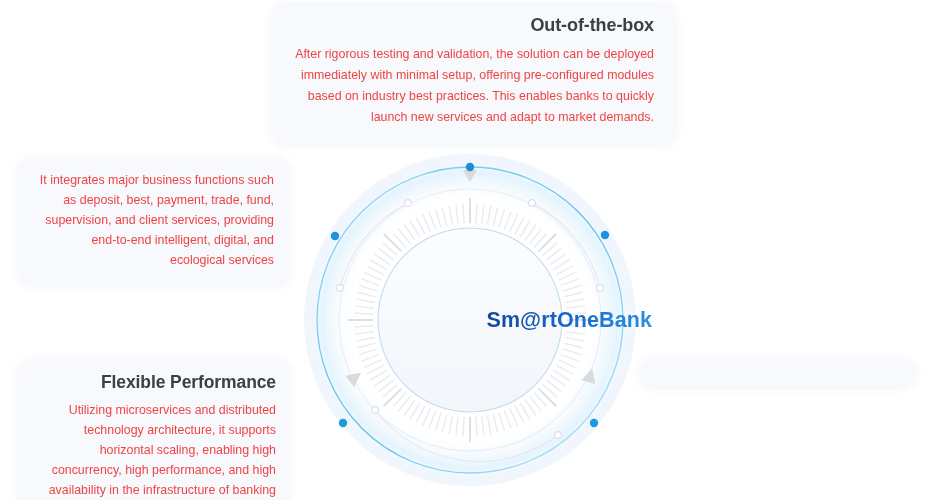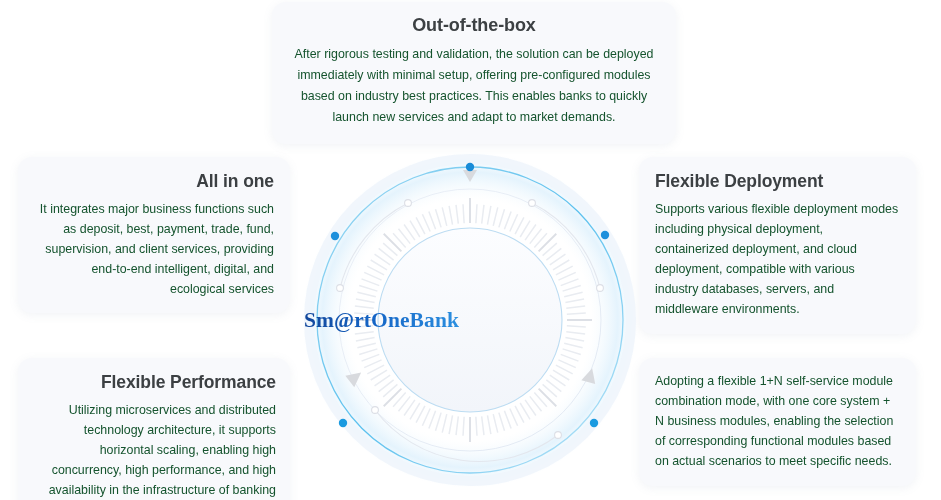--- a/index.html
+++ b/index.html
@@ -35,35 +35,36 @@
   .panel .p-title {
     font-size: 17.5px;
     font-weight: 700;
     color: #3c4043;
     line-height: 1.3;
     margin: 0 0 6px 0;
     letter-spacing: -0.1px;
   }
   .panel .p-body {
     font-size: 12.4px;
-    color: #14532d;
+    color: #ef4444;
     line-height: 1.62;
     margin: 0;
   }
 
   .align-right { text-align: right; }
   .align-left  { text-align: left;  }
   .align-center{ text-align: center;}
 
   
   #panel-out-of-the-box {
     left: 272px;
     top: 2px;
     width: 404px;
     padding: 12px 22px 16px 22px;
+    text-align: right;
   }
   #panel-out-of-the-box .p-title { font-size: 18px; margin-bottom: 7px; }
   #panel-out-of-the-box .p-body  { font-size: 12.4px; line-height: 1.68; }
 
   
   #panel-all-in-one {
     left: 18px;
     top: 157px;
     width: 272px;
     padding: 13px 16px 14px 16px;
@@ -95,29 +96,28 @@
     position: absolute;
     left: 300px;
     top: 148px;
     width: 340px;
     height: 344px;
   }
   #center-graphic svg { display: block; }
 
   #center-label {
     position: absolute;
-    left: 4px;
+    left: 12px;
     top: 0;
     width: 340px;
     height: 344px;
     display: flex;
     align-items: center;
-    justify-content: flex-start;
+    justify-content: flex-end;
     pointer-events: none;
-    font-family: Liberation Serif, serif;
   }
   #center-label .brand {
     font-size: 21.5px;
     font-weight: 600;
     letter-spacing: 0.1px;
     background: linear-gradient(90deg, #12479b 0%, #1565c6 45%, #2b8fe0 100%);
     -webkit-background-clip: text;
     background-clip: text;
     color: transparent;
     -webkit-text-fill-color: transparent;
@@ -128,36 +128,30 @@
 <body>
 
 <div class="stage">
 
   <div class="panel align-center" id="panel-out-of-the-box">
     <div class="p-title">Out-of-the-box</div>
     <div class="p-body">After rigorous testing and validation, the solution can be deployed immediately with minimal setup, offering pre-configured modules based on industry best practices. This enables banks to quickly launch new services and adapt to market demands.</div>
   </div>
 
   <div class="panel align-right" id="panel-all-in-one">
-    <div class="p-title">All in one</div>
     <div class="p-body">It integrates major business functions such as deposit, best, payment, trade, fund, supervision, and client services, providing end-to-end intelligent, digital, and ecological services</div>
   </div>
 
   <div class="panel align-right" id="panel-excellent-performance">
     <div class="p-title">Flexible Performance</div>
     <div class="p-body">Utilizing microservices and distributed technology architecture, it supports horizontal scaling, enabling high concurrency, high performance, and high availability in the infrastructure of banking business systems.</div>
   </div>
 
-  <div class="panel align-left" id="panel-flexible-deployment">
-    <div class="p-title">Flexible Deployment</div>
-    <div class="p-body">Supports various flexible deployment modes including physical deployment, containerized deployment, and cloud deployment, compatible with various industry databases, servers, and middleware environments.</div>
-  </div>
 
   <div class="panel align-left" id="panel-modular-combination">
-    <div class="p-body">Adopting a flexible 1+N self-service module combination mode, with one core system + N business modules, enabling the selection of corresponding functional modules based on actual scenarios to meet specific needs.</div>
   </div>
 
   <div id="center-graphic">
     <svg width="340" height="344" viewBox="0 0 340 344" xmlns="http://www.w3.org/2000/svg">
       <defs>
         <radialGradient id="glowGrad" cx="50%" cy="50%" r="50%">
           <stop offset="72%" stop-color="#eaf6fd" stop-opacity="0"></stop>
           <stop offset="88%" stop-color="#cfeafb" stop-opacity="0.55"></stop>
           <stop offset="100%" stop-color="#eaf6fd" stop-opacity="0"></stop>
         </radialGradient>

